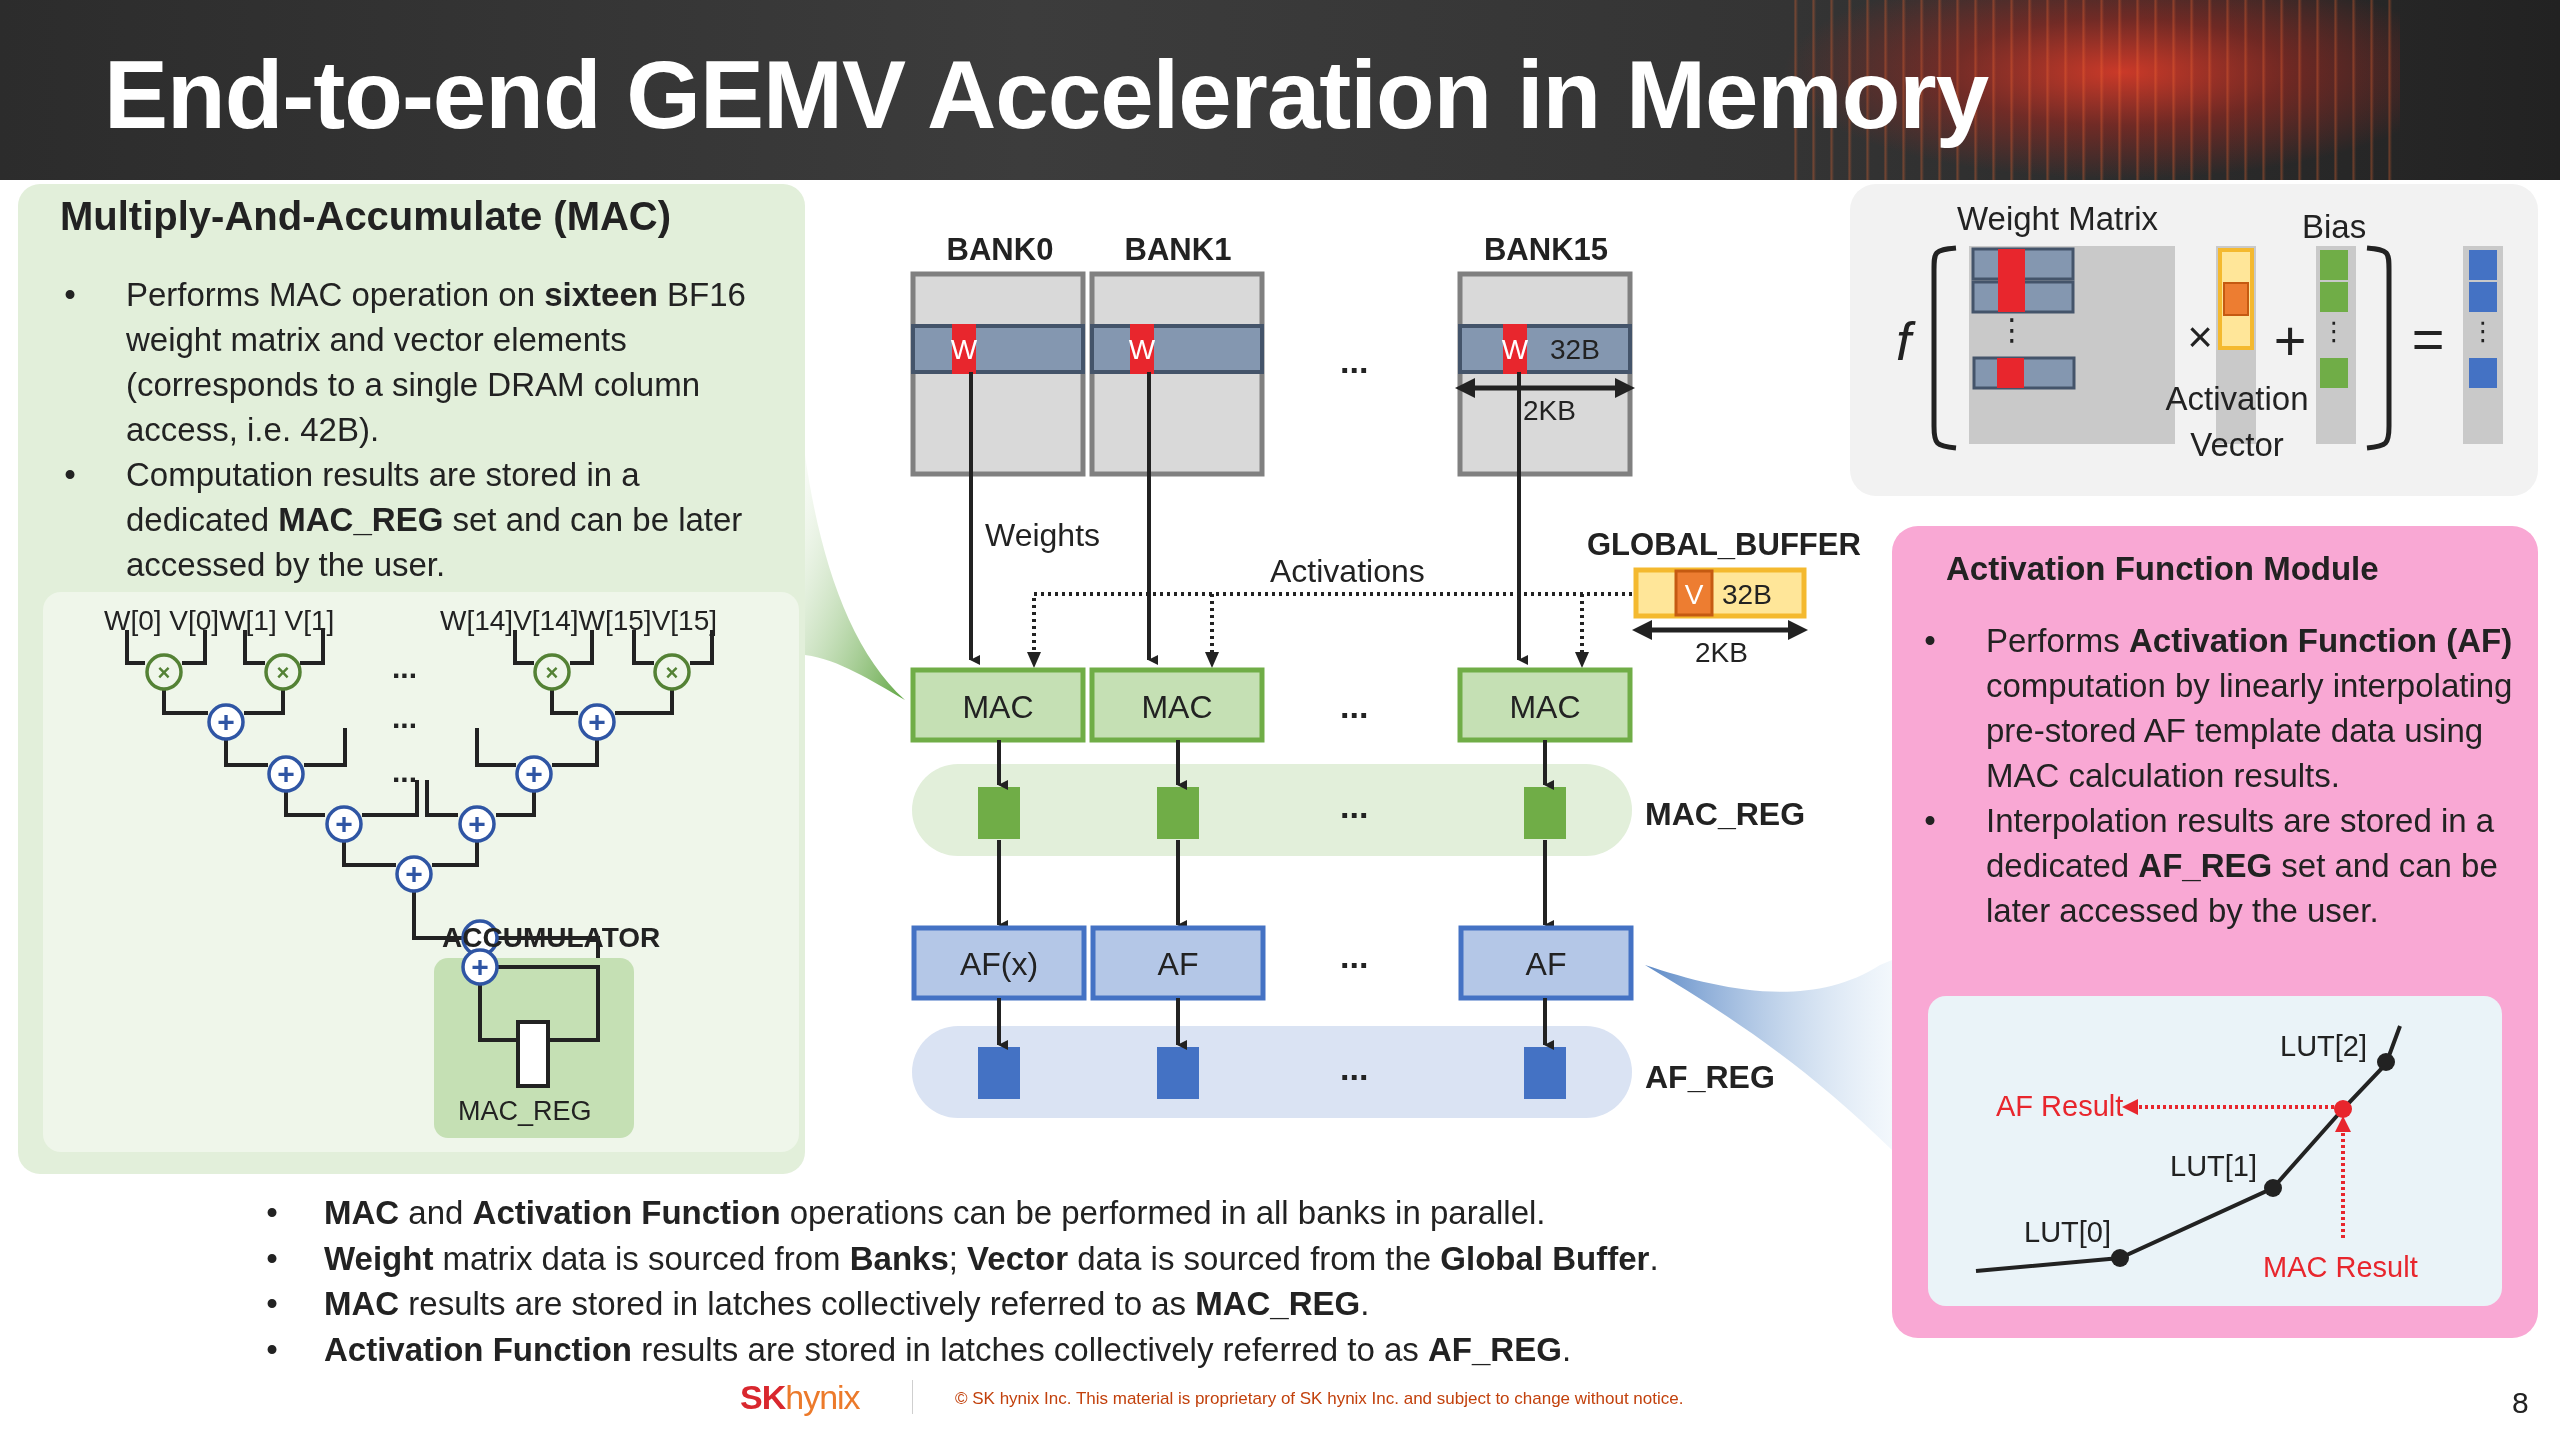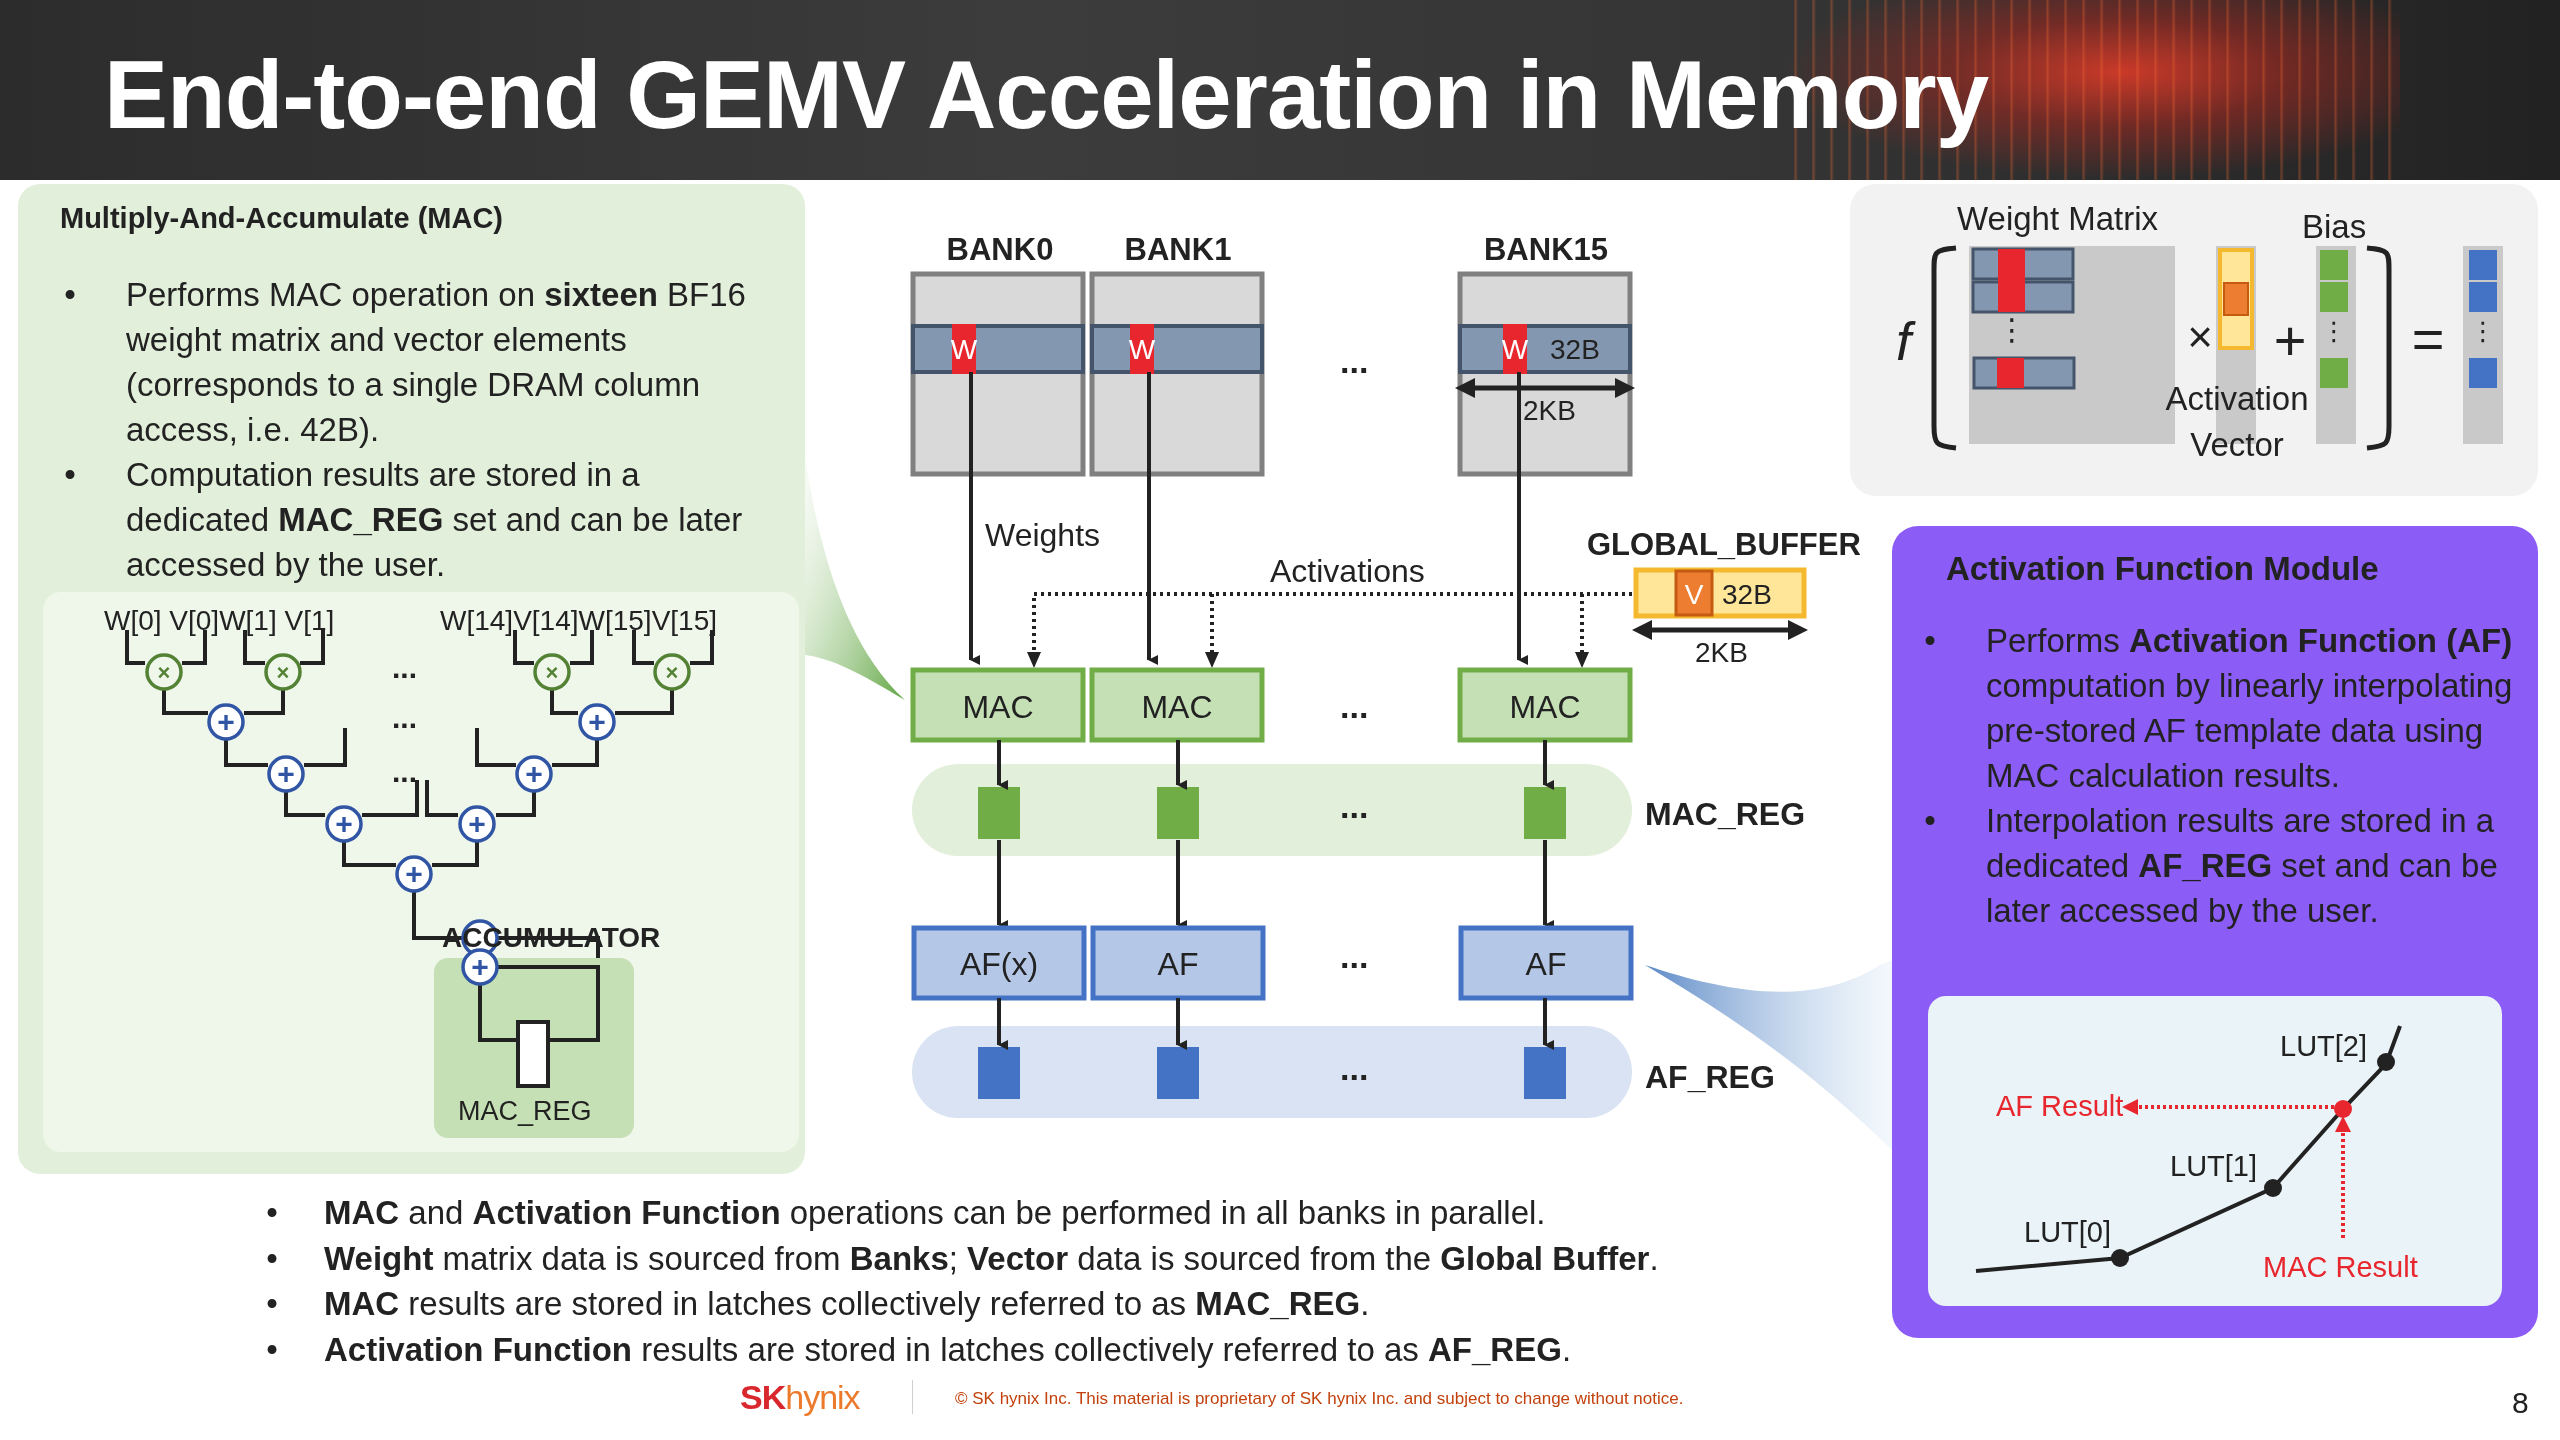--- a/index.html
+++ b/index.html
@@ -6,29 +6,29 @@
   body { width: 2560px; height: 1440px; position: relative; overflow: hidden; background: #ffffff; font-family: "Liberation Sans", "DejaVu Sans", sans-serif; color: #222; }
   .header { position: absolute; left: 0; top: 0; width: 2560px; height: 180px; background: linear-gradient(90deg, #2c2c2c 0%, #3c3c3c 40%, #343434 70%, #222 100%); overflow: hidden; }
   .header-glow { position: absolute; right: 160px; top: 0; width: 620px; height: 180px;
     background:
       repeating-linear-gradient(90deg, rgba(255,120,60,0) 0px, rgba(255,120,60,0) 14px, rgba(255,110,50,0.35) 15px, rgba(255,110,50,0) 18px),
       radial-gradient(ellipse at 55% 40%, rgba(230,60,40,0.85) 0%, rgba(180,40,30,0.5) 35%, rgba(60,20,20,0) 70%);
   }
   .header-title { position: absolute; left: 104px; top: 40px; font-size: 96px; font-weight: bold; color: #ffffff; letter-spacing: -1px; white-space: nowrap; }
 
   .panel-mac { position: absolute; left: 18px; top: 184px; width: 787px; height: 990px; background: #e2efda; border-radius: 22px; }
-  .panel-mac-title { position: absolute; left: 42px; top: 18px; font-size: 29px; font-weight: bold; }
+  .panel-mac-title { position: absolute; left: 42px; top: 10px; font-size: 40px; font-weight: bold; }
   .bullets { position: absolute; list-style: none; margin: 0; padding: 0; }
   .bullets li { position: relative; padding-left: 66px; font-size: 33px; line-height: 45px; }
   .bullets li .dot { position: absolute; left: 0; top: 0; width: 20px; text-align: center; }
   .panel-mac-bullets { left: 42px; top: 88px; width: 720px; }
   .tree-box { position: absolute; left: 25px; top: 408px; width: 756px; height: 560px; background: #eff6ea; border-radius: 18px; }
 
   .panel-eq { position: absolute; left: 1850px; top: 184px; width: 688px; height: 312px; background: #f2f2f2; border-radius: 26px; }
-  .panel-af { position: absolute; left: 1892px; top: 526px; width: 646px; height: 812px; background: #8b5cf6; border-radius: 26px; }
+  .panel-af { position: absolute; left: 1892px; top: 526px; width: 646px; height: 812px; background: #f9a8d4; border-radius: 26px; }
   .panel-af-title { position: absolute; left: 54px; top: 24px; font-size: 33px; font-weight: bold; }
   .panel-af-bullets { left: 28px; top: 92px; width: 600px; }
   .lut-box { position: absolute; left: 36px; top: 470px; width: 574px; height: 310px; background: #eaf3f8; border-radius: 18px; }
 
   .bottom-bullets { left: 262px; top: 1190px; width: 1500px; }
   .bottom-bullets li { font-size: 33px; line-height: 45.5px; padding-left: 62px; }
 
   .footer-logo { position: absolute; left: 740px; top: 1378px; font-size: 34px; font-weight: bold; letter-spacing: -1px; }
   .footer-logo .sk { color: #d9272e; margin-top: 8px; }
   .footer-logo .hy { color: #ec7a2b; font-weight: normal; margin-top: 28px; }

